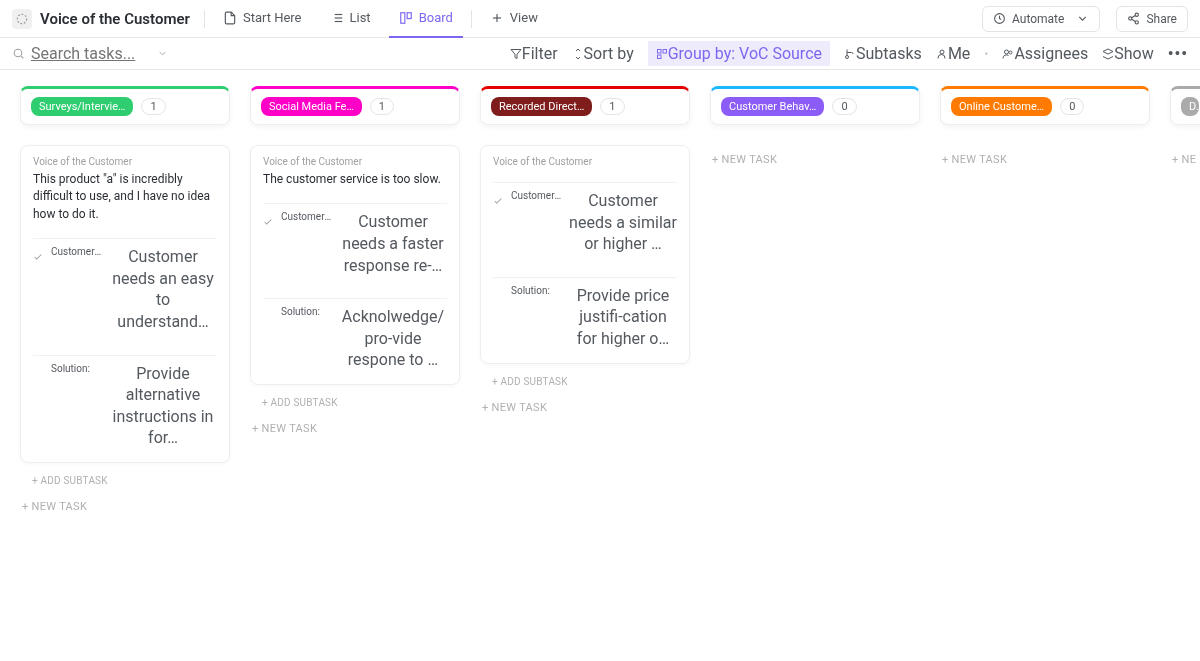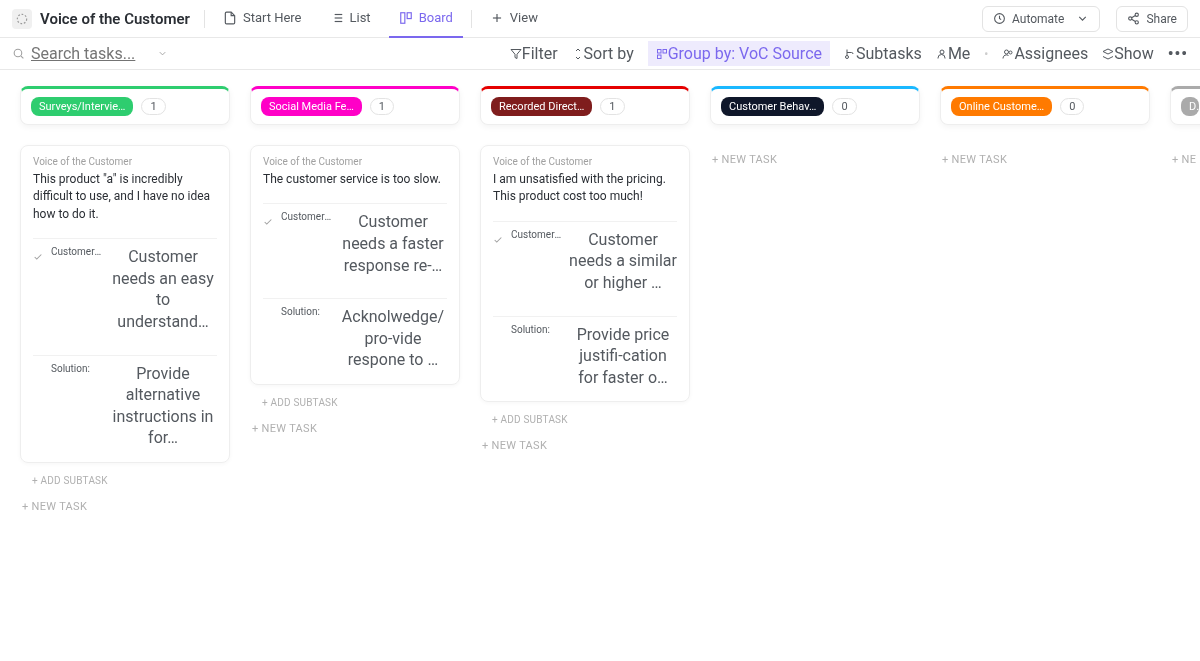--- a/index.html
+++ b/index.html
@@ -241,39 +241,38 @@
       <div class="add-subtask">+ ADD SUBTASK</div>
       <div class="new-task">+ NEW TASK</div>
     </div>
     <div class="column">
       <div class="col-header" style="border-top-color:#e50000">
     <span class="col-badge" style="background:#7f1d1d">Recorded Direct…</span>
         <span class="col-count">1</span>
       </div>
       <div class="card">
       <div class="card-list">Voice of the Customer</div>
-      <div class="card-title">I am unsatisfied with the pricing. This product cost too much!</div>
         <div class="sub-row">
           <span class="sub-check"><svg viewBox="0 0 24 24">
               <polyline points="20 6 9 17 4 12"></polyline>
             </svg></span>
         <span class="sub-label">Customer …</span>
           <span class="sub-val">Customer needs a similar or higher …</span>
         </div>
         <div class="sub-row">
           <span class="sub-label noicon">Solution:</span>
-          <span class="sub-val">Provide price justifi-cation for faster o…</span>
+          <span class="sub-val">Provide price justifi-cation for higher o…</span>
         </div>
       </div>
       <div class="add-subtask">+ ADD SUBTASK</div>
       <div class="new-task">+ NEW TASK</div>
     </div>
     <div class="column">
       <div class="col-header" style="border-top-color:#1ab8ff">
-    <span class="col-badge" style="background:#0f172a">Customer Behav…</span>
+    <span class="col-badge" style="background:#8b5cf6">Customer Behav…</span>
         <span class="col-count">0</span>
       </div>
       <div class="new-task">+ NEW TASK</div>
     </div>
     <div class="column">
       <div class="col-header" style="border-top-color:#ff7a00">
     <span class="col-badge" style="background:#ff7a00">Online Custome…</span>
         <span class="col-count">0</span>
       </div>
       <div class="new-task">+ NEW TASK</div>

